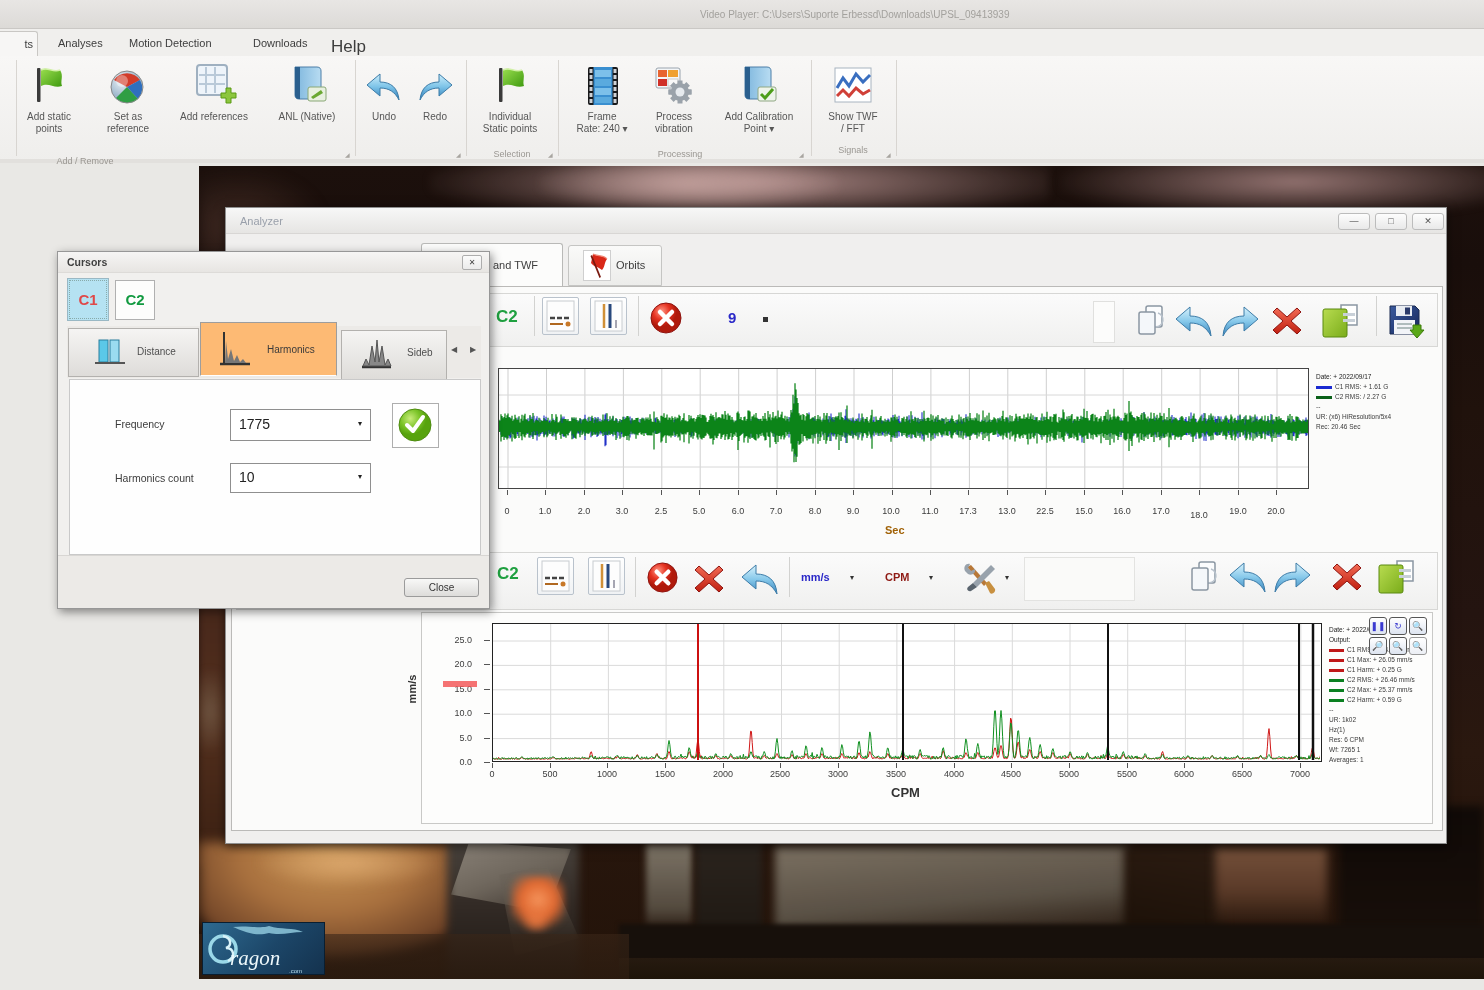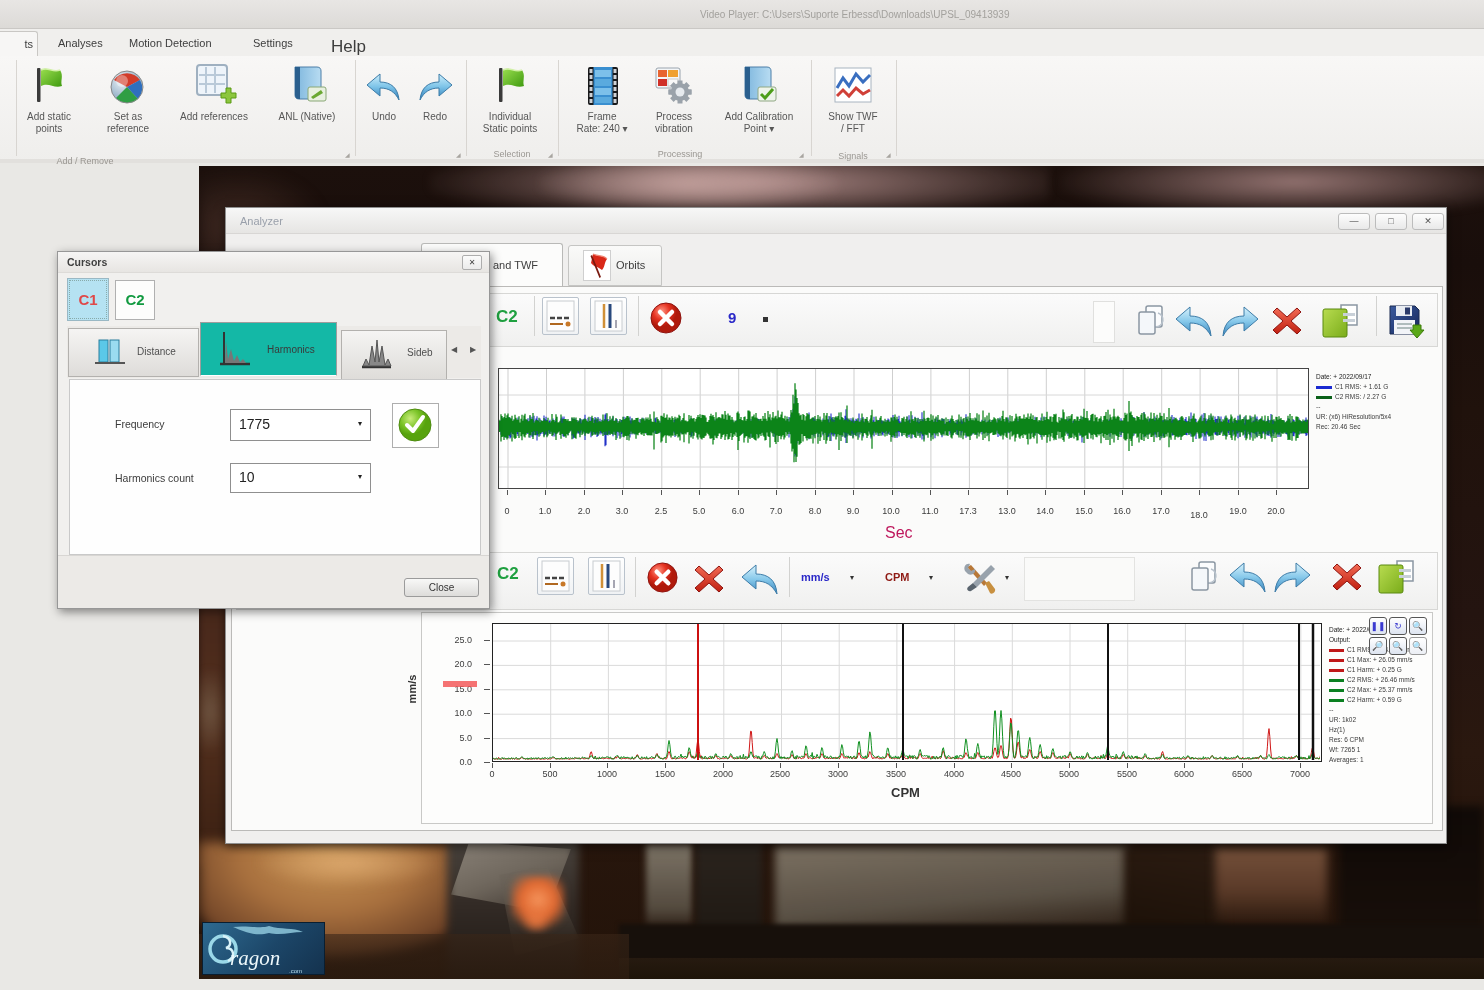--- a/index.html
+++ b/index.html
@@ -15,37 +15,37 @@
 </style></head>
 <body>
 
 <div class="abs" style="left:0;top:0;width:1484px;height:29px;background:linear-gradient(#e8e6e4,#dcdad7);border-bottom:1px solid #cac8c5"></div>
 <div class="abs" style="left:700px;top:9px;font-size:10px;color:#a3a19d">Video Player: C:\Users\Suporte Erbessd\Downloads\UPSL_09413939</div>
 
 <div class="abs" style="left:0;top:29px;width:1484px;height:27px;background:#f0efed"></div>
 <div class="abs" style="left:-26px;top:31px;width:64px;height:26px;background:#f7f6f5;border:1px solid #c9c7c4;border-bottom:none;border-radius:3px 3px 0 0;font-size:11px;color:#3d3d3d;text-align:right;padding:6px 4px 0 0">ts</div>
 <div class="abs" style="left:58px;top:37px;font-size:11px;color:#3d3d3d">Analyses</div>
 <div class="abs" style="left:129px;top:37px;font-size:11px;color:#3d3d3d">Motion Detection</div>
-<div class="abs" style="left:253px;top:37px;font-size:11px;color:#3d3d3d">Settings</div>
+<div class="abs" style="left:253px;top:37px;font-size:11px;color:#3d3d3d">Downloads</div>
 <div class="abs" style="left:331px;top:37px;font-size:17px;color:#3d3d3d">Help</div>
 
 <div class="abs" style="left:0;top:56px;width:1484px;height:106px;background:linear-gradient(#f8f7f6,#efeeec);border-bottom:1px solid #cecbc7"></div>
 <div class="abs" style="left:0;top:159px;width:1484px;height:4px;background:#e2e0dd"></div>
 
 <div class="sep" style="left:355px"></div>
 <div class="sep" style="left:466px"></div>
 <div class="sep" style="left:558px"></div>
 <div class="sep" style="left:811px"></div>
 <div class="sep" style="left:896px"></div>
 <div class="sep" style="left:16px"></div>
 
 <div class="grp-lbl" style="left:30px;top:156px;width:110px">Add / Remove</div>
 <div class="grp-lbl" style="left:468px;top:149px;width:88px">Selection</div>
 <div class="grp-lbl" style="left:600px;top:149px;width:160px">Processing</div>
-<div class="grp-lbl" style="left:812px;top:151px;width:82px">Signals</div>
+<div class="grp-lbl" style="left:812px;top:145px;width:82px">Signals</div>
 <div class="abs" style="left:345px;top:151px;font-size:6px;color:#a8a5a0">◢</div>
 <div class="abs" style="left:456px;top:151px;font-size:6px;color:#a8a5a0">◢</div>
 <div class="abs" style="left:548px;top:151px;font-size:6px;color:#a8a5a0">◢</div>
 <div class="abs" style="left:799px;top:151px;font-size:6px;color:#a8a5a0">◢</div>
 <div class="abs" style="left:886px;top:151px;font-size:6px;color:#a8a5a0">◢</div>
 
 <svg class="abs" style="left:30px;top:64px" width="40" height="42" viewBox="0 0 40 42">
 <rect x="7" y="4" width="3.5" height="34" rx="1" fill="#3a3a3a"></rect>
 <path d="M11 6 C18 2 22 9 30 6 C34 12 30 17 32 22 C24 25 19 18 11 22 Z" fill="url(#fg30)"></path>
 <defs>
@@ -400,35 +400,35 @@
     <div class="xl" style="left:612px;top:298px;width:30px">9.0</div>
     <div class="abs" style="left:627px;top:282px;width:1px;height:5px;background:#555"></div>
     <div class="xl" style="left:650px;top:298px;width:30px">10.0</div>
     <div class="abs" style="left:666px;top:282px;width:1px;height:5px;background:#555"></div>
     <div class="xl" style="left:689px;top:298px;width:30px">11.0</div>
     <div class="abs" style="left:704px;top:282px;width:1px;height:5px;background:#555"></div>
     <div class="xl" style="left:727px;top:298px;width:30px">17.3</div>
     <div class="abs" style="left:742px;top:282px;width:1px;height:5px;background:#555"></div>
     <div class="xl" style="left:766px;top:298px;width:30px">13.0</div>
     <div class="abs" style="left:781px;top:282px;width:1px;height:5px;background:#555"></div>
-    <div class="xl" style="left:804px;top:298px;width:30px">14.0</div>
+    <div class="xl" style="left:804px;top:298px;width:30px">22.5</div>
     <div class="abs" style="left:819px;top:282px;width:1px;height:5px;background:#555"></div>
     <div class="xl" style="left:843px;top:298px;width:30px">15.0</div>
     <div class="abs" style="left:858px;top:282px;width:1px;height:5px;background:#555"></div>
     <div class="xl" style="left:881px;top:298px;width:30px">16.0</div>
     <div class="abs" style="left:896px;top:282px;width:1px;height:5px;background:#555"></div>
     <div class="xl" style="left:920px;top:298px;width:30px">17.0</div>
     <div class="abs" style="left:935px;top:282px;width:1px;height:5px;background:#555"></div>
     <div class="xl" style="left:958px;top:302px;width:30px">18.0</div>
     <div class="abs" style="left:973px;top:282px;width:1px;height:5px;background:#555"></div>
     <div class="xl" style="left:997px;top:298px;width:30px">19.0</div>
     <div class="abs" style="left:1012px;top:282px;width:1px;height:5px;background:#555"></div>
     <div class="xl" style="left:1035px;top:298px;width:30px">20.0</div>
     <div class="abs" style="left:1050px;top:282px;width:1px;height:5px;background:#555"></div>
-    <div class="abs" style="left:659px;top:316px;font-size:16px;font-weight:normal;color:#be185d">Sec</div>
+    <div class="abs" style="left:659px;top:316px;font-size:11px;font-weight:bold;color:#a16207">Sec</div>
     <div class="legtxt" style="left:1090px;top:164px">
 <span style="color:#222">Date: + 2022/09/17</span><br>
 <span style="display:inline-block;width:16px;height:3px;background:#1a2ad0;vertical-align:middle;margin-right:3px"></span>C1 RMS: + 1.61 G<br>
 <span style="display:inline-block;width:16px;height:3px;background:#0a6018;vertical-align:middle;margin-right:3px"></span>C2 RMS: / 2.27 G<br>
 --<br>
 UR: (x6) HiResolution/5x4<br>
 Rec: 20.46 Sec</div>
 
   <div class="tb" style="left:10px;top:344px;width:1202px;height:58px"></div>
 <div class="abs" style="left:271px;top:356px;font-size:17px;font-weight:bold;color:#1fa040">C2</div>
@@ -649,21 +649,21 @@
   </div>
   <div class="abs" style="left:283px;top:78px;width:106px;height:50px;background:linear-gradient(#f5f4f3,#dedcd9);border:1px solid #b3b1ae">
     <svg width="36" height="40" viewBox="0 0 36 40" style="position:absolute;left:16px;top:3px">
 <line x1="4" y1="33" x2="33" y2="33" stroke="#333" stroke-width="2.5"></line>
 <path d="M5 32 L8 25 L11 31 L14 12 L17 28 L19 6 L21 28 L24 12 L27 31 L30 25 L33 32 Z" fill="#888" stroke="#555" stroke-width="1"></path>
       </svg>
     <div class="abs" style="left:65px;top:16px;font-size:10px;color:#4f4f4f">Sideb</div>
   </div>
   <div class="abs" style="left:393px;top:93px;font-size:8px;color:#555">◀</div>
   <div class="abs" style="left:412px;top:93px;font-size:8px;color:#555">▶</div>
-  <div class="abs" style="left:142px;top:70px;width:137px;height:54px;background:#14b8a6;border:1px solid #9d9d9d;border-bottom:1px solid #fff">
+  <div class="abs" style="left:142px;top:70px;width:137px;height:54px;background:#fdba74;border:1px solid #9d9d9d;border-bottom:1px solid #fff">
     <svg width="36" height="42" viewBox="0 0 36 42" style="position:absolute;left:16px;top:6px">
 <line x1="7" y1="3" x2="7" y2="35" stroke="#333" stroke-width="2"></line>
 <line x1="3" y1="35" x2="33" y2="35" stroke="#333" stroke-width="2.5"></line>
 <path d="M8 34 L9 12 L11 30 L14 20 L17 32 L20 26 L23 33 L26 30 L29 34 Z" fill="#777"></path>
       </svg>
     <div class="abs" style="left:66px;top:21px;font-size:10px;color:#3a3a3a">Harmonics</div>
   </div>
 
   <div class="abs" style="left:11px;top:127px;width:412px;height:176px;background:#fefefe;border:1px solid #c9c9c9"></div>
   <div class="abs" style="left:57px;top:166px;font-size:10.5px;color:#3c3c3c">Frequency</div>

